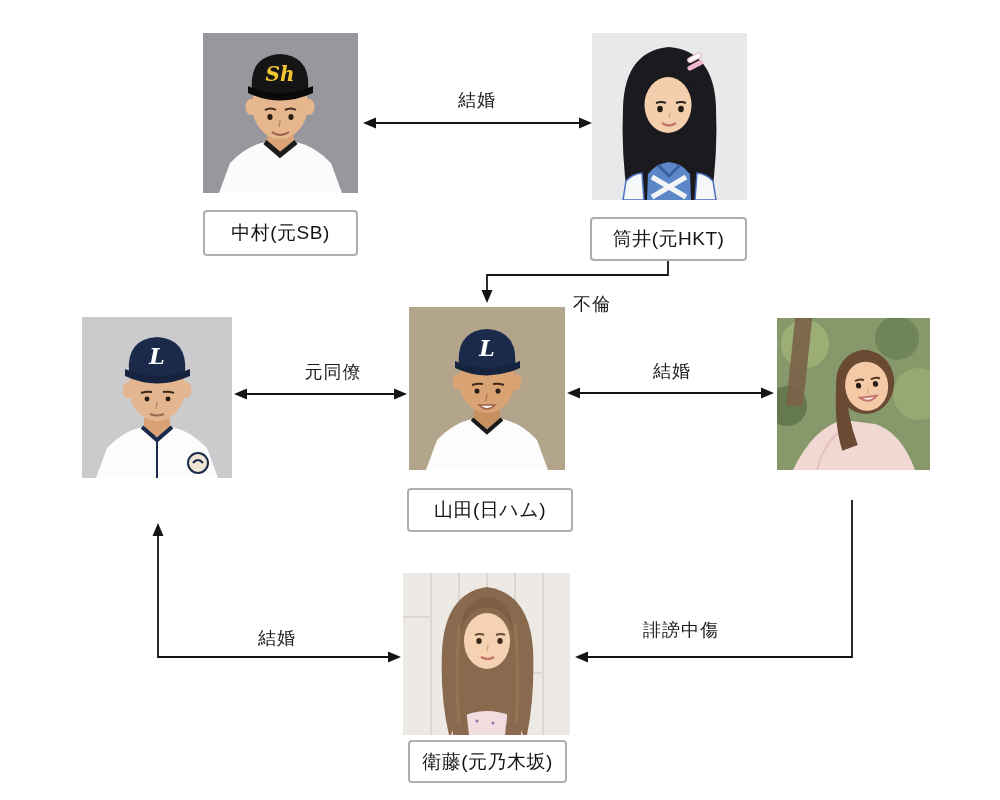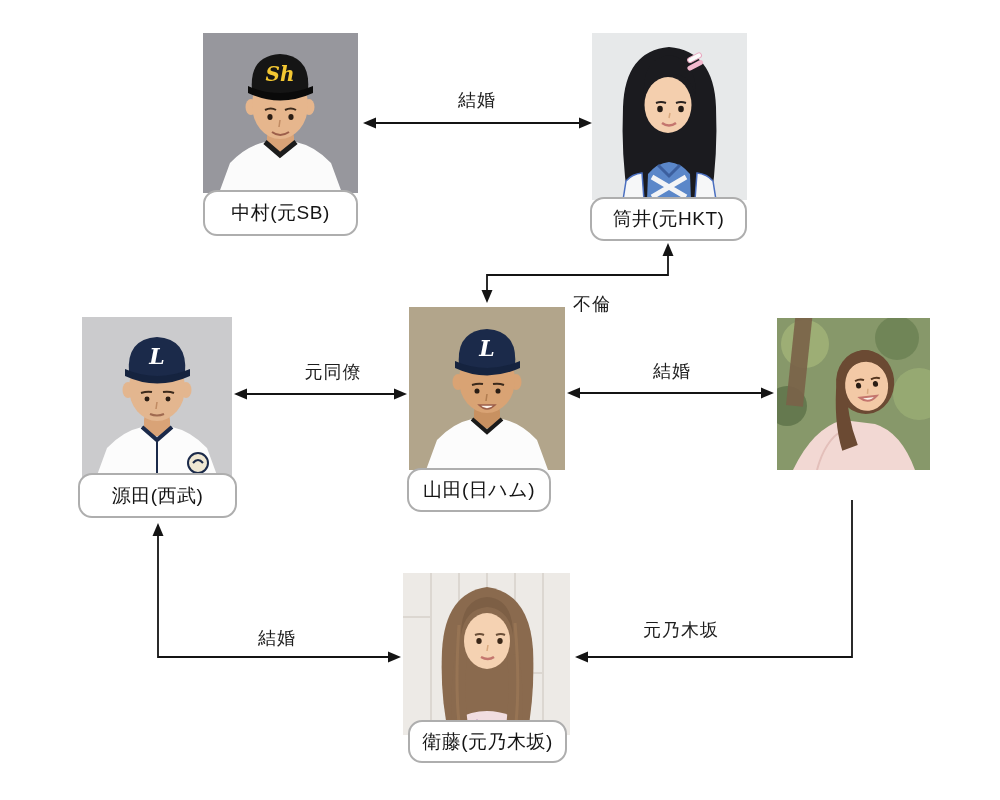--- a/index.html
+++ b/index.html
@@ -5,22 +5,22 @@
   html,body{margin:0;padding:0;background:#ffffff;}
   body{width:1000px;height:800px;position:relative;overflow:hidden;
        font-family:"Liberation Sans","DejaVu Sans",sans-serif;color:#111;}
   .canvas{position:absolute;inset:0;}
   .edges{position:absolute;left:0;top:0;width:1000px;height:800px;pointer-events:none;}
   .edge-label{position:absolute;transform:translateX(-50%);white-space:nowrap;
               font-size:18px;color:#1c1c1c;letter-spacing:1px;font-family:Liberation Mono, monospace;}
   .person{position:absolute;text-decoration:underline;}
   .person svg.photo{display:block;}
   .name-label{position:absolute;background:#ffffff;border:2px solid #aeaeae;
-              border-radius:14px;display:flex;align-items:center;justify-content:center;
-              font-size:19px;color:#141414;box-sizing:border-box;letter-spacing:0.5px;}
+              border-radius:4px;display:flex;align-items:center;justify-content:center;
+              font-size:19px;color:#141414;box-sizing:border-box;letter-spacing:0.5px;margin-top:20px;}
   .caplogo{font-family:"DejaVu Serif","Liberation Serif",serif;font-style:italic;font-weight:bold;}
 </style>
 </head>
 <body>
 
 <div class="canvas">
 
   <svg class="edges" viewBox="0 0 1000 800" fill="none" stroke="#141414" stroke-width="1.8">
     <g>
       <line x1="374" y1="123" x2="581" y2="123"></line>
@@ -50,21 +50,21 @@
       <polyline points="389,657 158,657 158,536"></polyline>
       <polygon points="158,523 152.5,536 163.5,536" fill="#141414" stroke="none"></polygon>
       <polygon points="401,657 388,651.5 388,662.5" fill="#141414" stroke="none"></polygon>
     </g>
   </svg>
 
   <div class="edge-label" style="left:477px;top:88px">結婚</div>
   <div class="edge-label" style="left:592px;top:292px">不倫</div>
   <div class="edge-label" style="left:333px;top:360px">元同僚</div>
   <div class="edge-label" style="left:672px;top:359px">結婚</div>
-  <div class="edge-label" style="left:681px;top:618px">元乃木坂</div>
+  <div class="edge-label" style="left:681px;top:618px">誹謗中傷</div>
   <div class="edge-label" style="left:277px;top:626px">結婚</div>
 
   <div class="person" style="left:203px;top:33px;width:155px">
     <svg class="photo" width="155" height="160" viewBox="0 0 155 160">
       <rect width="155" height="160" fill="#97979d"></rect>
       <rect x="64" y="96" width="27" height="24" rx="8" fill="#d9a377"></rect>
       <path d="M16,160 L27,130 Q43,113 62,109 L77,120 L93,109 Q112,113 128,130 L139,160 Z" fill="#fbfbfb"></path>
       <path d="M62,109 L77,122 L93,109" stroke="#1c1c1c" stroke-width="5" fill="none"></path>
       <ellipse cx="48" cy="74" rx="5.5" ry="8" fill="#e6b68d"></ellipse>
       <ellipse cx="106" cy="74" rx="5.5" ry="8" fill="#e6b68d"></ellipse>
@@ -119,42 +119,41 @@
       <ellipse cx="75" cy="71" rx="28" ry="33" fill="#e3b68f"></ellipse>
       <path d="M47,56 Q44,22 75,20 Q106,22 103,56 Q75,65 47,56 Z" fill="#1b2a4a"></path>
       <path d="M43,52 Q75,66 108,52 L108,59 Q75,74 43,59 Z" fill="#15233f"></path>
       <text class="caplogo" x="75" y="47" font-size="22" fill="#ffffff" text-anchor="middle">L</text>
       <path d="M59,76 q6,-2 11,-1 M81,75 q6,-1 11,1" stroke="#3c2a1c" stroke-width="2" fill="none"></path>
       <ellipse cx="65" cy="82" rx="2.5" ry="2.4" fill="#2a1d14"></ellipse>
       <ellipse cx="86" cy="82" rx="2.5" ry="2.4" fill="#2a1d14"></ellipse>
       <path d="M75,85 l-1,7" stroke="#c08a62" stroke-width="1.5"></path>
       <path d="M68,97 q7,3 14,0" stroke="#a06a50" stroke-width="2" fill="none"></path>
     </svg>
-    <div class="name-label" style="left:-4px;top:156px;width:159px;height:45px">源田(西武)</div>
   </div>
 
   <div class="person" style="left:409px;top:307px;width:156px">
     <svg class="photo" width="156" height="163" viewBox="0 0 156 163">
       <rect width="156" height="163" fill="#b2a58b"></rect>
       <rect x="65" y="97" width="26" height="24" rx="8" fill="#c89161"></rect>
       <path d="M17,163 L28,133 Q44,116 63,112 L78,123 L93,112 Q112,116 128,133 L139,163 Z" fill="#fcfcfc"></path>
       <path d="M63,112 L78,125 L93,112" stroke="#1a1a1a" stroke-width="4" fill="none"></path>
       <ellipse cx="49" cy="75" rx="5.5" ry="8" fill="#d9a374"></ellipse>
       <ellipse cx="107" cy="75" rx="5.5" ry="8" fill="#d9a374"></ellipse>
       <ellipse cx="78" cy="73" rx="28" ry="33" fill="#d9a374"></ellipse>
       <path d="M50,58 Q47,24 78,22 Q109,24 106,58 Q78,67 50,58 Z" fill="#1b2a4a"></path>
       <path d="M46,54 Q78,68 111,54 L111,61 Q78,76 46,61 Z" fill="#15233f"></path>
       <text class="caplogo" x="78" y="49" font-size="22" fill="#ffffff" text-anchor="middle">L</text>
       <path d="M63,78 q6,-2 11,-1 M84,77 q6,-1 11,1" stroke="#3c2a1c" stroke-width="2" fill="none"></path>
       <ellipse cx="68" cy="84" rx="2.5" ry="2.6" fill="#2a1d14"></ellipse>
       <ellipse cx="89" cy="84" rx="2.5" ry="2.6" fill="#2a1d14"></ellipse>
       <path d="M78,87 l-1,7" stroke="#b07c50" stroke-width="1.5"></path>
       <path d="M70,98 q8,8 16,0 z" fill="#fdf3ea" stroke="#9c5f4a" stroke-width="1.5"></path>
     </svg>
-    <div class="name-label" style="left:-2px;top:161px;width:144px;height:44px">山田(日ハム)</div>
+    <div class="name-label" style="left:-2px;top:161px;width:166px;height:44px">山田(日ハム)</div>
   </div>
 
   <div class="person" style="left:777px;top:318px;width:153px">
     <svg class="photo" width="153" height="152" viewBox="0 0 153 152">
       <rect width="153" height="152" fill="#87986a"></rect>
       <circle cx="28" cy="26" r="24" fill="#a2b478" opacity="0.8"></circle>
       <circle cx="120" cy="20" r="22" fill="#6e8355" opacity="0.9"></circle>
       <circle cx="142" cy="76" r="26" fill="#9cb076" opacity="0.7"></circle>
       <circle cx="10" cy="88" r="20" fill="#5d7248" opacity="0.8"></circle>
       <rect x="14" y="-4" width="17" height="92" fill="#7a6248" opacity="0.9" transform="rotate(6 22 40)"></rect>

